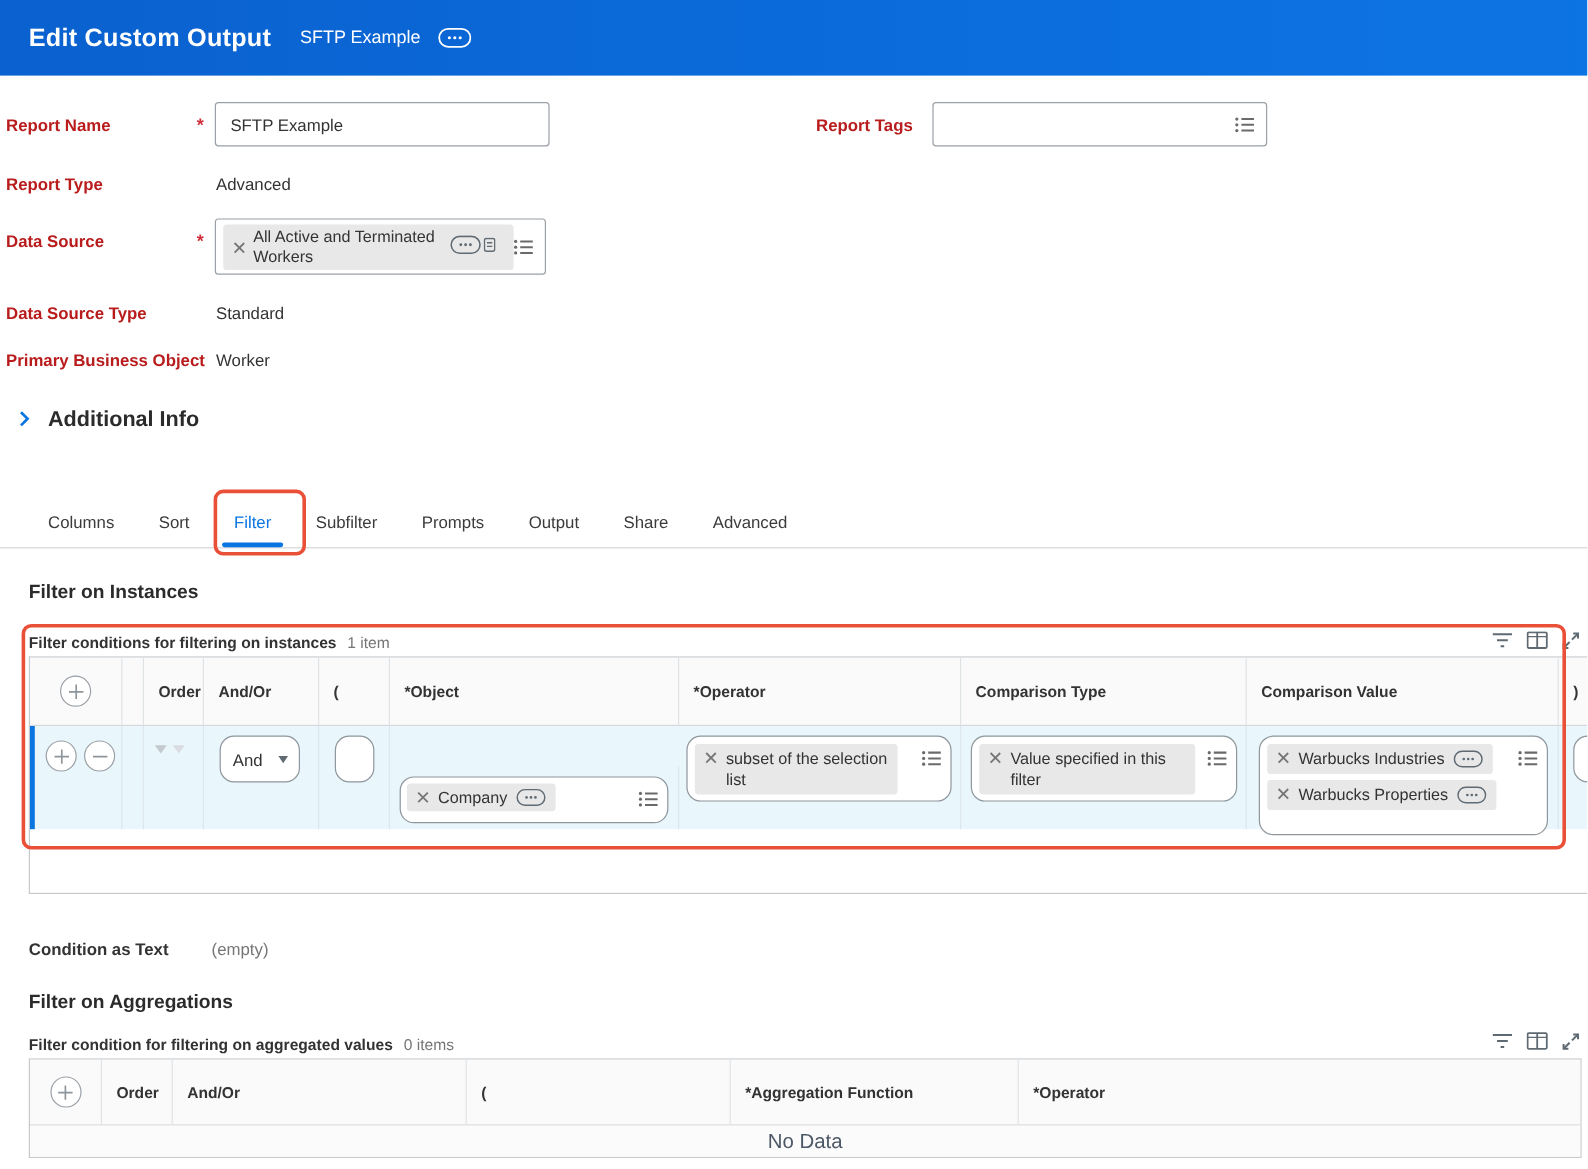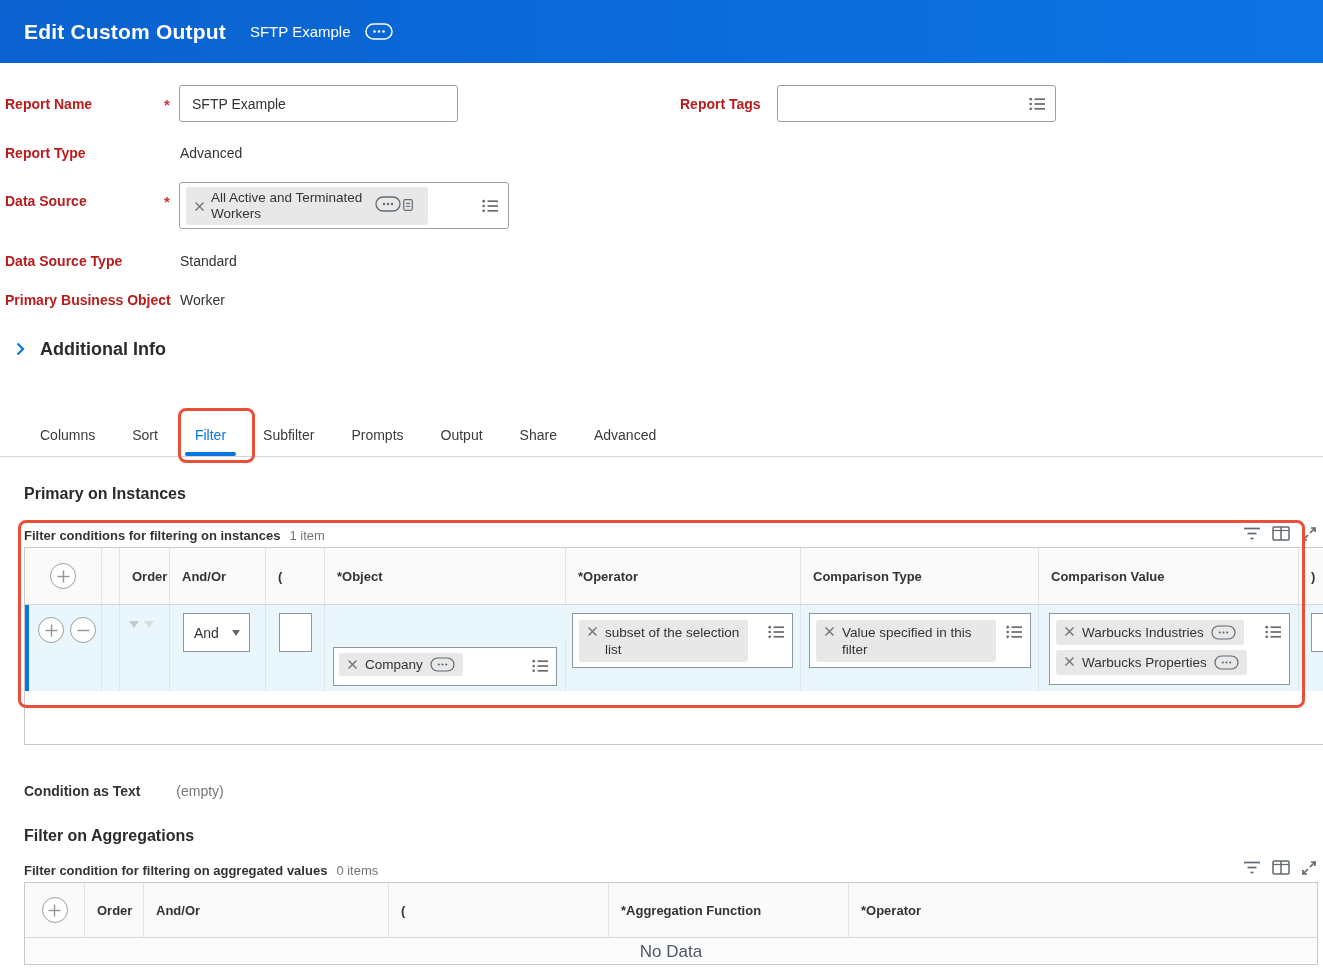--- a/index.html
+++ b/index.html
@@ -21,21 +21,21 @@
   .req { position:absolute; color:#cf2e3a; font-size:15px; font-weight:bold; }
   .tbox { position:absolute; background:#fff; border:1px solid #9aa0a6; border-radius:3px; }
   .tbox input { border:0; outline:0; width:100%; height:100%; font:14px "Liberation Sans",sans-serif; color:#333; padding:0 30px 0 12px; background:transparent; border-radius:3px; }
   .prompt-ic { position:absolute; right:9px; top:50%; transform:translateY(-50%); color:#6a6a6a; display:inline-flex; cursor:pointer; }
 
   .pill { display:inline-flex; align-items:center; background:#e8e8e8; border-radius:3px; padding:4px 8px; font-size:13.5px; color:#333; gap:7px; }
   .pill .xic { display:inline-flex; color:#767676; cursor:pointer; }
   .pill .ell { display:inline-flex; color:#5f6a72; cursor:pointer; }
 
   
-  .ds-box { position:absolute; left:179px; top:182px; width:330px; height:47px; }
+  .ds-box { position:absolute; left:179px; top:182px; width:276px; height:47px; }
   .ds-pill { position:absolute; left:6px; top:4px; width:242px; height:38px; background:#e8e8e8; border-radius:3px;
     display:flex; align-items:center; padding:2px 6px 2px 8px; gap:6px; }
   .ds-pill .txt { font-size:13.5px; line-height:16px; color:#333; width:158px; }
   .ds-icons { display:flex; align-items:center; gap:2px; color:#5f6a72; }
 
   
   .addinfo-chev { position:absolute; left:16px; top:342px; color:#0875e1; display:inline-flex; cursor:pointer; }
   .addinfo-h { position:absolute; left:40px; top:339px; font-size:18px; font-weight:bold; color:#2b2b2b; }
 
   
@@ -57,21 +57,21 @@
   .ghead { display:flex; background:#fafafa; border-bottom:1px solid #d8d8d8; }
   .gh { font-size:13px; font-weight:bold; color:#333; padding-left:12px; border-right:1px solid #e0e3e6; display:flex; align-items:center; }
   .gh:last-child { border-right:0; }
   .gh.center { justify-content:center; padding-left:0; }
   .circle-btn { width:26px; height:26px; border-radius:50%; border:1px solid #9aa0a6; background:#fff; color:#8e959b; display:inline-flex; align-items:center; justify-content:center; cursor:pointer; }
 
   .grow { display:flex; background:#e9f6fc; position:relative; }
   .gc { border-right:1px solid #dde6ec; position:relative; }
   .accent { position:absolute; left:0; top:0; width:4px; height:100%; background:#0875e1; }
 
-  .inbox { position:absolute; background:#fff; border:1px solid #8f969c; border-radius:0; }
+  .inbox { position:absolute; background:#fff; border:1px solid #8f969c; border-radius:12px; }
   .inbox .prompt-ic2 { position:absolute; right:7px; top:10px; color:#6a6a6a; display:inline-flex; cursor:pointer; }
   .dd { display:flex; align-items:center; justify-content:space-between; padding:0 9px 0 10px; font-size:14px; color:#333; cursor:pointer; }
   .caret { width:0; height:0; border-left:4.5px solid transparent; border-right:4.5px solid transparent; border-top:6px solid #5f6a72; }
   .tri { width:0; height:0; border-left:5.5px solid transparent; border-right:5.5px solid transparent; border-top:7px solid #c3c9cf; }
   .tri.t2 { border-top-color:#d9dde1; }
 
   .mpill { display:flex; align-items:flex-start; background:#e8e8e8; border-radius:3px; padding:4px 8px; font-size:13.5px; color:#333; gap:7px; width:max-content; max-width:100%; }
   .mpill .xic { display:inline-flex; color:#767676; margin-top:2px; cursor:pointer; }
   .mpill .ptxt { line-height:17px; }
   .mpill .ell { display:inline-flex; color:#5f6a72; margin-top:1px; cursor:pointer; }
@@ -195,21 +195,21 @@
     <span class="tab">Columns</span>
     <span class="tab">Sort</span>
     <span class="tab active">Filter</span>
     <span class="tab">Subfilter</span>
     <span class="tab">Prompts</span>
     <span class="tab">Output</span>
     <span class="tab">Share</span>
     <span class="tab">Advanced</span>
   </div>
 
-  <span class="sec-h" style="left:24px; top:485px;">Primary on Instances</span>
+  <span class="sec-h" style="left:24px; top:485px;">Filter on Instances</span>
 
   <div class="caption" style="left:24px; top:528px;">
     <span>Filter conditions for filtering on instances</span><span class="cnt">1 item</span>
   </div>
   <div class="tool-icons" style="left:1243px; top:526px;">
     <span>
         <svg width="18" height="15" viewBox="0 0 18 15">
           <g stroke="currentColor" stroke-width="1.7">
             <line x1="1" y1="2.5" x2="17" y2="2.5"></line>
             <line x1="4.5" y1="7.5" x2="13.5" y2="7.5"></line>
@@ -379,21 +379,21 @@
                 <g fill="currentColor">
                   <circle cx="1.7" cy="3.2" r="1.35"></circle>
                   <circle cx="1.7" cy="8" r="1.35"></circle>
                   <circle cx="1.7" cy="12.8" r="1.35"></circle>
                 </g>
               </svg>
             </span>
         </div>
       </div>
       <div class="gc" style="width:260px;">
-        <div class="inbox" style="left:10px; top:8px; width:241px; height:72px; padding:6px 28px 0 6px;">
+        <div class="inbox" style="left:10px; top:8px; width:241px; height:83px; padding:6px 28px 0 6px;">
           <span class="mpill" style="margin-bottom:5px;">
             <span class="xic">
                 <svg width="11" height="11" viewBox="0 0 11 11">
                   <g stroke="currentColor" stroke-width="1.5">
                     <line x1="1.5" y1="1.5" x2="9.5" y2="9.5"></line>
                     <line x1="9.5" y1="1.5" x2="1.5" y2="9.5"></line>
                   </g>
                 </svg>
               </span>
             <span class="ptxt">Warbucks Industries</span>

